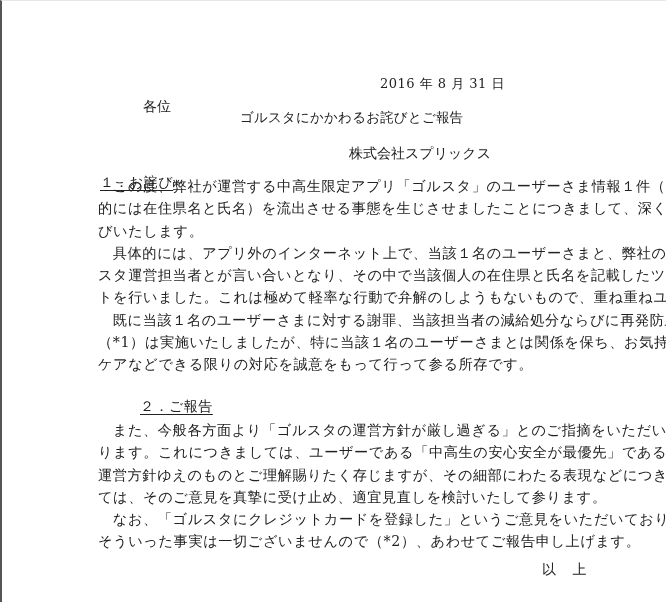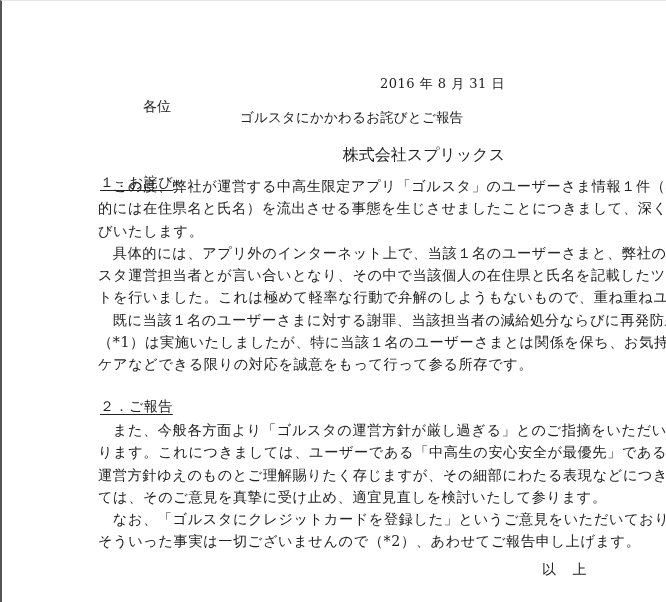--- a/index.html
+++ b/index.html
@@ -43,32 +43,32 @@
       margin-left: 48px;
     }
     .title {
       top: 109px;
       left: 240px;
       font-size: 13.5px;
       letter-spacing: 0.2px;
     }
     .company {
       top: 145px;
-      right: 103px;
-      font-size: 16px;
+      right: 117px;
+      font-size: 14px;
     }
     .section-heading {
       left: 100px;
       font-size: 14px;
       text-decoration: underline;
       text-underline-offset: 3px;
       letter-spacing: 0.5px;
     }
     .sec1-heading { top: 154px; margin-top: 20px; }
-    .sec2-heading { top: 398px; }
+    .sec2-heading { top: 398px; margin-left: 40px; }
     .body-block {
       position: absolute;
       left: 98px;
       width: 470px;
       font-size: 14.2px;
       line-height: 22.3px;
       letter-spacing: 0.6px;
     }
     .body-block .line {
       display: block;

